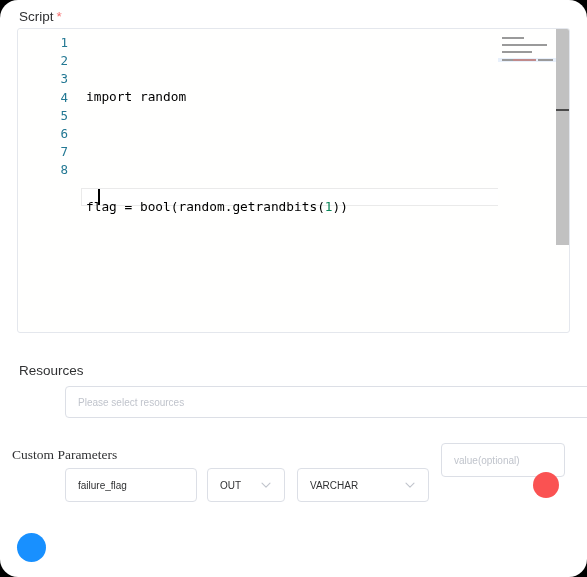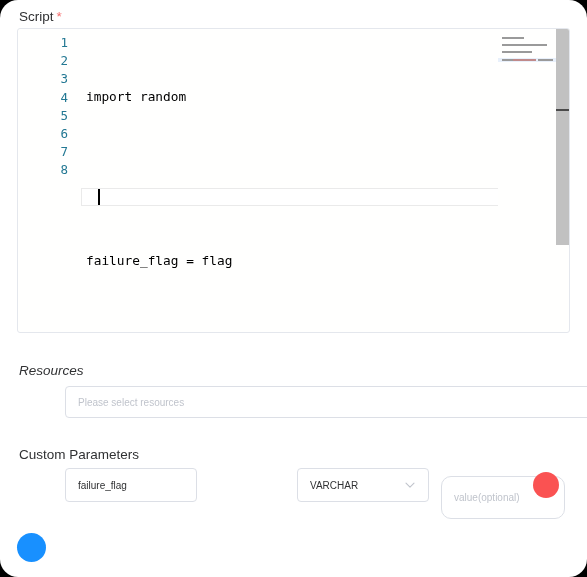--- a/index.html
+++ b/index.html
@@ -185,21 +185,21 @@
     left: 17px;
     top: 386px;
     width: 553px;
     height: 32px;
   }
 
   
   #param-name  { left: 17px;  top: 468px; width: 132px; height: 34px; }
   #param-dir   { left: 159px; top: 468px; width: 78px;  height: 34px; }
   #param-type  { left: 249px; top: 468px; width: 132px; height: 34px; justify-content: flex-end; }
-  #param-value { left: 393px; top: 476px; width: 124px; height: 43px; border-radius: 10px; }
+  #param-value { left: 393px; top: 443px; width: 124px; height: 34px; }
 
   .round-btn {
     position: absolute;
     border-radius: 50%;
     border: none;
     padding: 0;
     cursor: pointer;
   }
   #delete-param-button {
     left: 533px;
@@ -211,22 +211,22 @@
   #add-param-button {
     left: 17px;
     top: 533px;
     width: 29px;
     height: 29px;
     background: #1890ff;
   }
 
   
   #script-label    { left: 19px; top: 9px; }
-  #resources-label { left: 19px; top: 363px; font-style: italic; }
-  #params-label    { left: 19px; top: 447px; }
+  #resources-label { left: 19px; top: 363px; }
+  #params-label    { left: 12px; top: 447px; font-family: Liberation Serif, serif; }
 </style>
 </head>
 <body>
 
 <div class="modal-crop">
  <div class="inner">
 
   <div class="field-label" id="script-label">
     <span>Script</span><span class="req-star">*</span>
   </div>
@@ -244,22 +244,22 @@
         <div>7</div>
         <div>8</div>
       </div>
 
       <div class="current-line"></div>
       <div class="cursor"></div>
 
       <div class="code-area">
         <div class="code-line"><span>import random</span></div>
         <div class="code-line"></div>
+        <div class="code-line"><span>flag = bool(random.getrandbits(</span><span class="tok-num">1</span><span>))</span></div>
         <div class="code-line"></div>
-        <div class="code-line"><span>failure_flag = flag</span></div>
         
         
         
       </div>
 
       <div class="minimap">
         <div class="mm-hl" style="top:29px;"></div>
         <div class="mm-seg" style="top:8px;  left:4px; width:22px; background:#9a9a9a;"></div>
         <div class="mm-seg" style="top:15px; left:4px; width:45px; background:#9a9a9a;"></div>
         <div class="mm-seg" style="top:22px; left:4px; width:30px; background:#9a9a9a;"></div>
@@ -286,20 +286,28 @@
           </svg>
     </span>
   </div>
 
   <div class="field-label" id="params-label">Custom Parameters</div>
 
   <div class="ctl" id="param-name">
     <span class="txt">failure_flag</span>
   </div>
 
+  <div class="ctl" id="param-dir">
+    <span class="txt">OUT</span>
+    <span class="chev">
+      <svg width="12" height="12" viewBox="0 0 12 12">
+            <path d="M2 4.2 L6 8.2 L10 4.2" fill="none" stroke="#c0c4cc" stroke-width="1.1" stroke-linecap="round" stroke-linejoin="round"></path>
+          </svg>
+    </span>
+  </div>
 
   <div class="ctl" id="param-type">
     <span class="txt">VARCHAR</span>
     <span class="chev">
       <svg width="12" height="12" viewBox="0 0 12 12">
             <path d="M2 4.2 L6 8.2 L10 4.2" fill="none" stroke="#c0c4cc" stroke-width="1.1" stroke-linecap="round" stroke-linejoin="round"></path>
           </svg>
     </span>
   </div>
 

